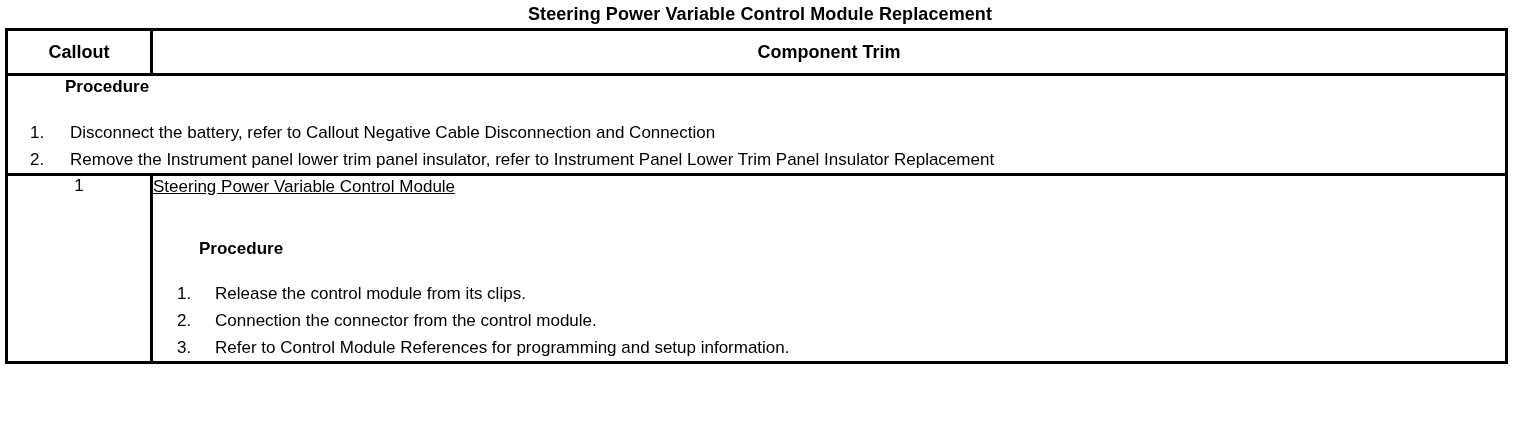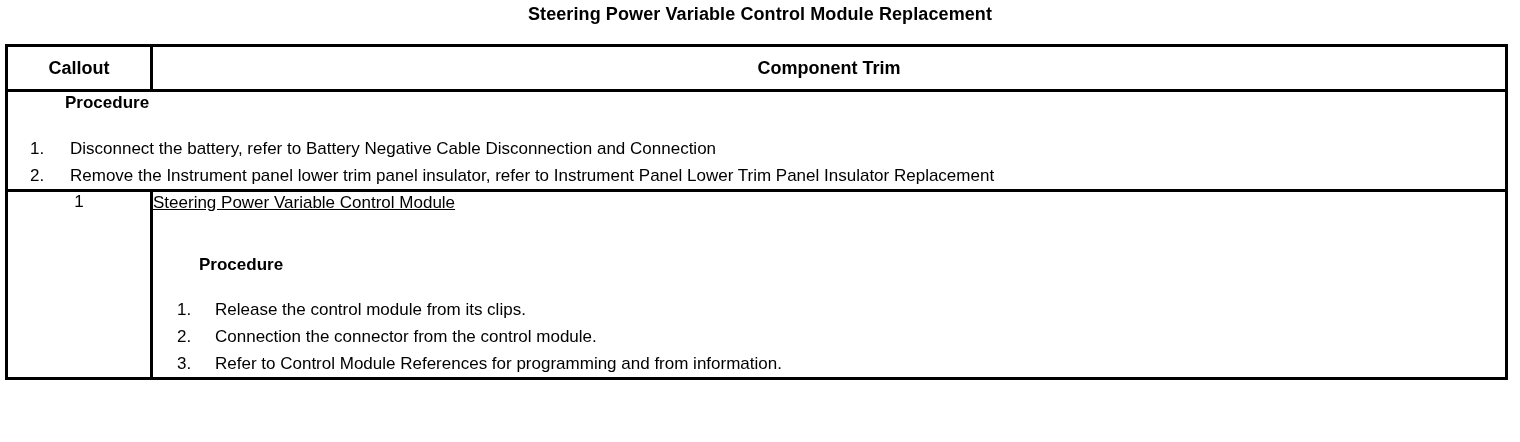--- a/index.html
+++ b/index.html
@@ -24,21 +24,21 @@
     top: 4px;
     left: 0;
     width: 1520px;
     text-align: center;
     font-size: 18px;
     font-weight: bold;
     letter-spacing: 0.1px;
   }
   table.proc-table {
     position: absolute;
-    top: 44px;
+    top: 28px;
     left: 5px;
     width: 1424px;
     border-collapse: collapse;
     table-layout: fixed;
     border-radius: 17px;
   }
   table.proc-table td,
   table.proc-table th {
     border: 3px solid #000000;
     padding: 0;
@@ -147,21 +147,21 @@
         <th class="hdr">Component Trim</th>
       </tr>
     </thead>
     <tbody>
       <tr>
         <td class="proc-cell" colspan="2">
           <div class="proc-heading">Procedure</div>
           <ol class="top-list">
             <li>
               <span class="num">1.</span>
-              <span>Disconnect the battery, refer to Battery Negative Cable Disconnection and Connection</span>
+              <span>Disconnect the battery, refer to Callout Negative Cable Disconnection and Connection</span>
             </li>
             <li>
               <span class="num">2.</span>
               <span>Remove the Instrument panel lower trim panel insulator, refer to Instrument Panel Lower Trim Panel Insulator Replacement</span>
             </li>
           </ol>
         </td>
       </tr>
       <tr>
         <td class="callout-cell">1</td>
@@ -172,21 +172,21 @@
             <li>
               <span class="num">1.</span>
               <span>Release the control module from its clips.</span>
             </li>
             <li>
               <span class="num">2.</span>
               <span>Connection the connector from the control module.</span>
             </li>
             <li>
               <span class="num">3.</span>
-              <span>Refer to Control Module References for programming and from information.</span>
+              <span>Refer to Control Module References for programming and setup information.</span>
             </li>
           </ol>
         </td>
       </tr>
     </tbody>
   </table>
 
 </div>
 
 </body></html>

